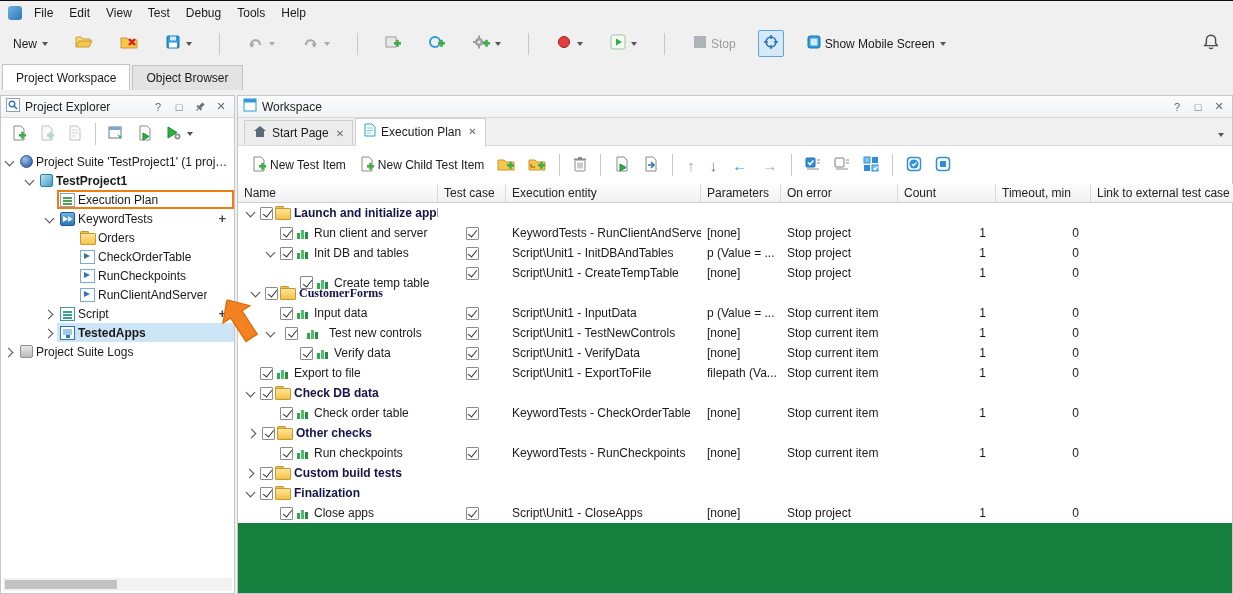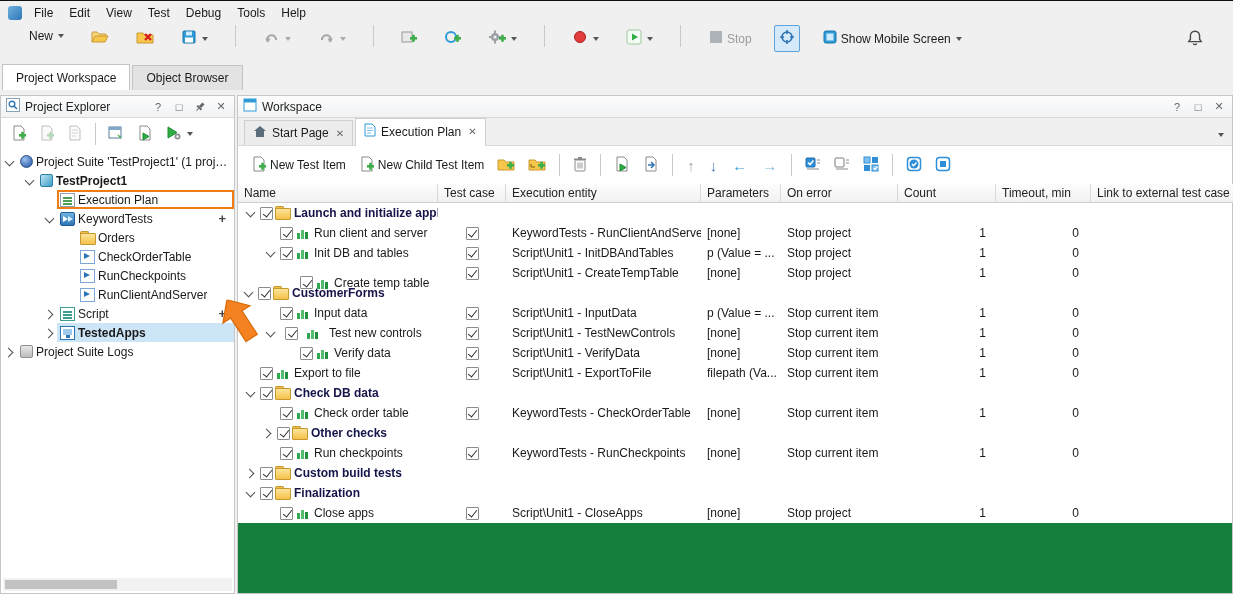--- a/index.html
+++ b/index.html
@@ -4,21 +4,21 @@
 <style>
 *{box-sizing:border-box;margin:0;padding:0}
 html,body{width:1233px;height:594px}
 body{font-family:"Liberation Sans","DejaVu Sans",sans-serif;font-size:12px;color:#1a1a1a;background:#fff}
 .app{position:relative;width:1233px;height:594px;background:#f0f0f0;border-top:1px solid #101010;overflow:hidden}
 
 .menubar{display:flex;align-items:center;height:24px;padding-left:4px;background:#f0f0f0}
 .appicon{width:14px;height:14px;margin:0 4px;background:linear-gradient(135deg,#6fb3e0,#2e75b6);border-radius:3px}
 .menu-item{padding:4px 8px;cursor:default}
 
-.toolbar{display:flex;align-items:flex-start;height:37px;padding:0 24px;background:#f0f0f0;gap:17px}
+.toolbar{display:flex;align-items:center;height:37px;padding:0 8px;background:#f0f0f0;gap:17px}
 .tbtn{display:flex;align-items:center;gap:3px;padding:3px 4px;border:1px solid transparent;border-radius:2px;white-space:nowrap}
 .tbtn.selected{background:#d6e9f8;border-color:#5ea3dd}
 .tbtn.disabled{color:#9a9a9a}
 .sep{width:1px;height:22px;background:#c9c9c9;margin:0 5px;flex:none}
 .darr{width:0;height:0;border-left:3.5px solid transparent;border-right:3.5px solid transparent;border-top:4px solid #555;margin-left:2px;flex:none}
 .darr.dim{border-top-color:#aaa}
 .spacer{flex:1}
 
 .main-tabs{display:flex;align-items:flex-end;height:28px;padding-left:2px;background:#f0f0f0}
 .main-tab{padding:5px 13px;border:1px solid #c3c3c3;border-bottom:none;background:#e3e3e3;margin-right:2px}
@@ -604,21 +604,21 @@
                 <span class="cb"></span>
               </div>
     <div class="c c2">Script\Unit1 - CreateTempTable</div>
     <div class="c c3">[none]</div>
     <div class="c c4">Stop project</div>
     <div class="c c5">1</div>
     <div class="c c6">0</div>
     <div class="c c7"></div>
   </div>
             <div class="row">
-    <div class="c c0 cell-name" style="padding-left: 4px;">
+    <div class="c c0 cell-name" style="padding-left: 11px; font-family: Liberation Serif, serif;">
       <span class="chev down"></span>
       <span class="cb"></span>
       <span class="ricon i-folder"></span>
       <span class="rlabel bold">CustomerForms</span>
     </div>
     <div class="c c1"></div>
     <div class="c c2"></div>
     <div class="c c3"></div>
     <div class="c c4"></div>
     <div class="c c5"></div>
@@ -719,21 +719,21 @@
                 <span class="cb"></span>
               </div>
     <div class="c c2">KeywordTests - CheckOrderTable</div>
     <div class="c c3">[none]</div>
     <div class="c c4">Stop current item</div>
     <div class="c c5">1</div>
     <div class="c c6">0</div>
     <div class="c c7"></div>
   </div>
             <div class="row">
-    <div class="c c0 cell-name" style="padding-left: 23px;">
+    <div class="c c0 cell-name" style="padding-left: 8px;">
       <span class="chev right"></span>
       <span class="cb"></span>
       <span class="ricon i-folder"></span>
       <span class="rlabel bold">Other checks</span>
     </div>
     <div class="c c1"></div>
     <div class="c c2"></div>
     <div class="c c3"></div>
     <div class="c c4"></div>
     <div class="c c5"></div>

